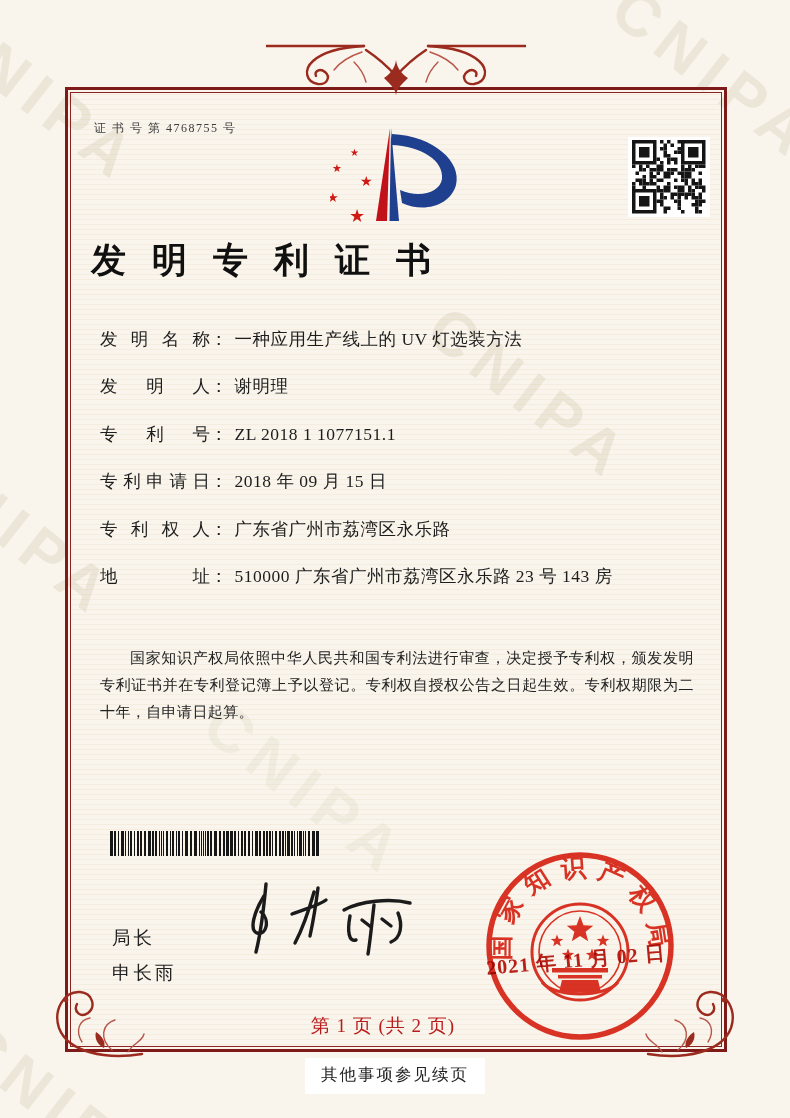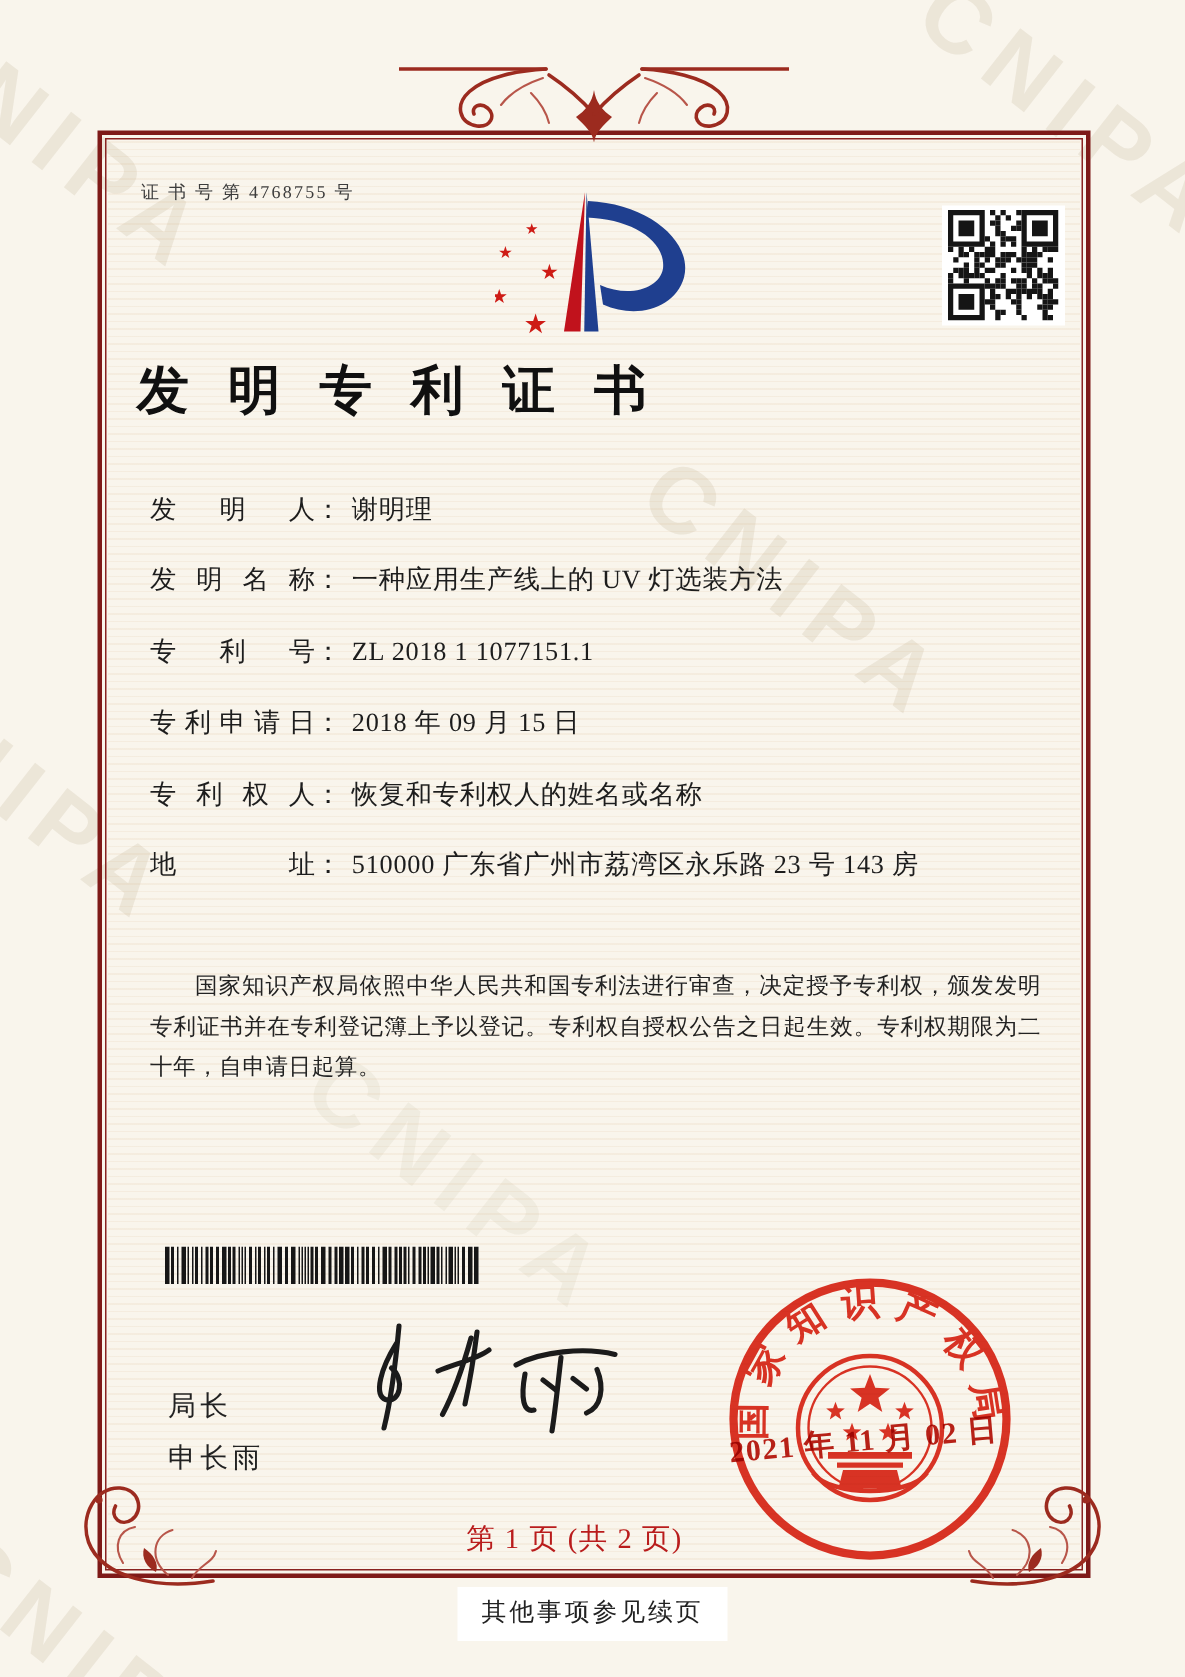--- a/index.html
+++ b/index.html
@@ -306,33 +306,33 @@
       <rect x="4" y="52" width="24.5" height="24.5"></rect>
       <rect x="7.5" y="55.5" width="17.5" height="17.5" class="w"></rect>
       <rect x="11" y="59" width="10.5" height="10.5"></rect>
     </svg>
 </div>
 
 <div class="title">发明专利证书</div>
 
 <div class="fields">
   <div class="frow">
+    <span class="flabel">发明名称</span><span class="fcolon">：</span><span class="fvalue">一种应用生产线上的 UV 灯选装方法</span>
+  </div>
+  <div class="frow">
     <span class="flabel">发明人</span><span class="fcolon">：</span><span class="fvalue">谢明理</span>
   </div>
   <div class="frow">
-    <span class="flabel">发明名称</span><span class="fcolon">：</span><span class="fvalue">一种应用生产线上的 UV 灯选装方法</span>
-  </div>
-  <div class="frow">
     <span class="flabel">专利号</span><span class="fcolon">：</span><span class="fvalue">ZL 2018 1 1077151.1</span>
   </div>
   <div class="frow">
     <span class="flabel">专利申请日</span><span class="fcolon">：</span><span class="fvalue">2018 年 09 月 15 日</span>
   </div>
   <div class="frow">
-    <span class="flabel">专利权人</span><span class="fcolon">：</span><span class="fvalue">恢复和专利权人的姓名或名称</span>
+    <span class="flabel">专利权人</span><span class="fcolon">：</span><span class="fvalue">广东省广州市荔湾区永乐路</span>
   </div>
   <div class="frow">
     <span class="flabel">地址</span><span class="fcolon">：</span><span class="fvalue">510000 广东省广州市荔湾区永乐路 23 号 143 房</span>
   </div>
 </div>
 
 <div class="paras">
   <p>国家知识产权局依照中华人民共和国专利法进行审查，决定授予专利权，颁发发明专利证书并在专利登记簿上予以登记。专利权自授权公告之日起生效。专利权期限为二十年，自申请日起算。</p>
 </div>
 

